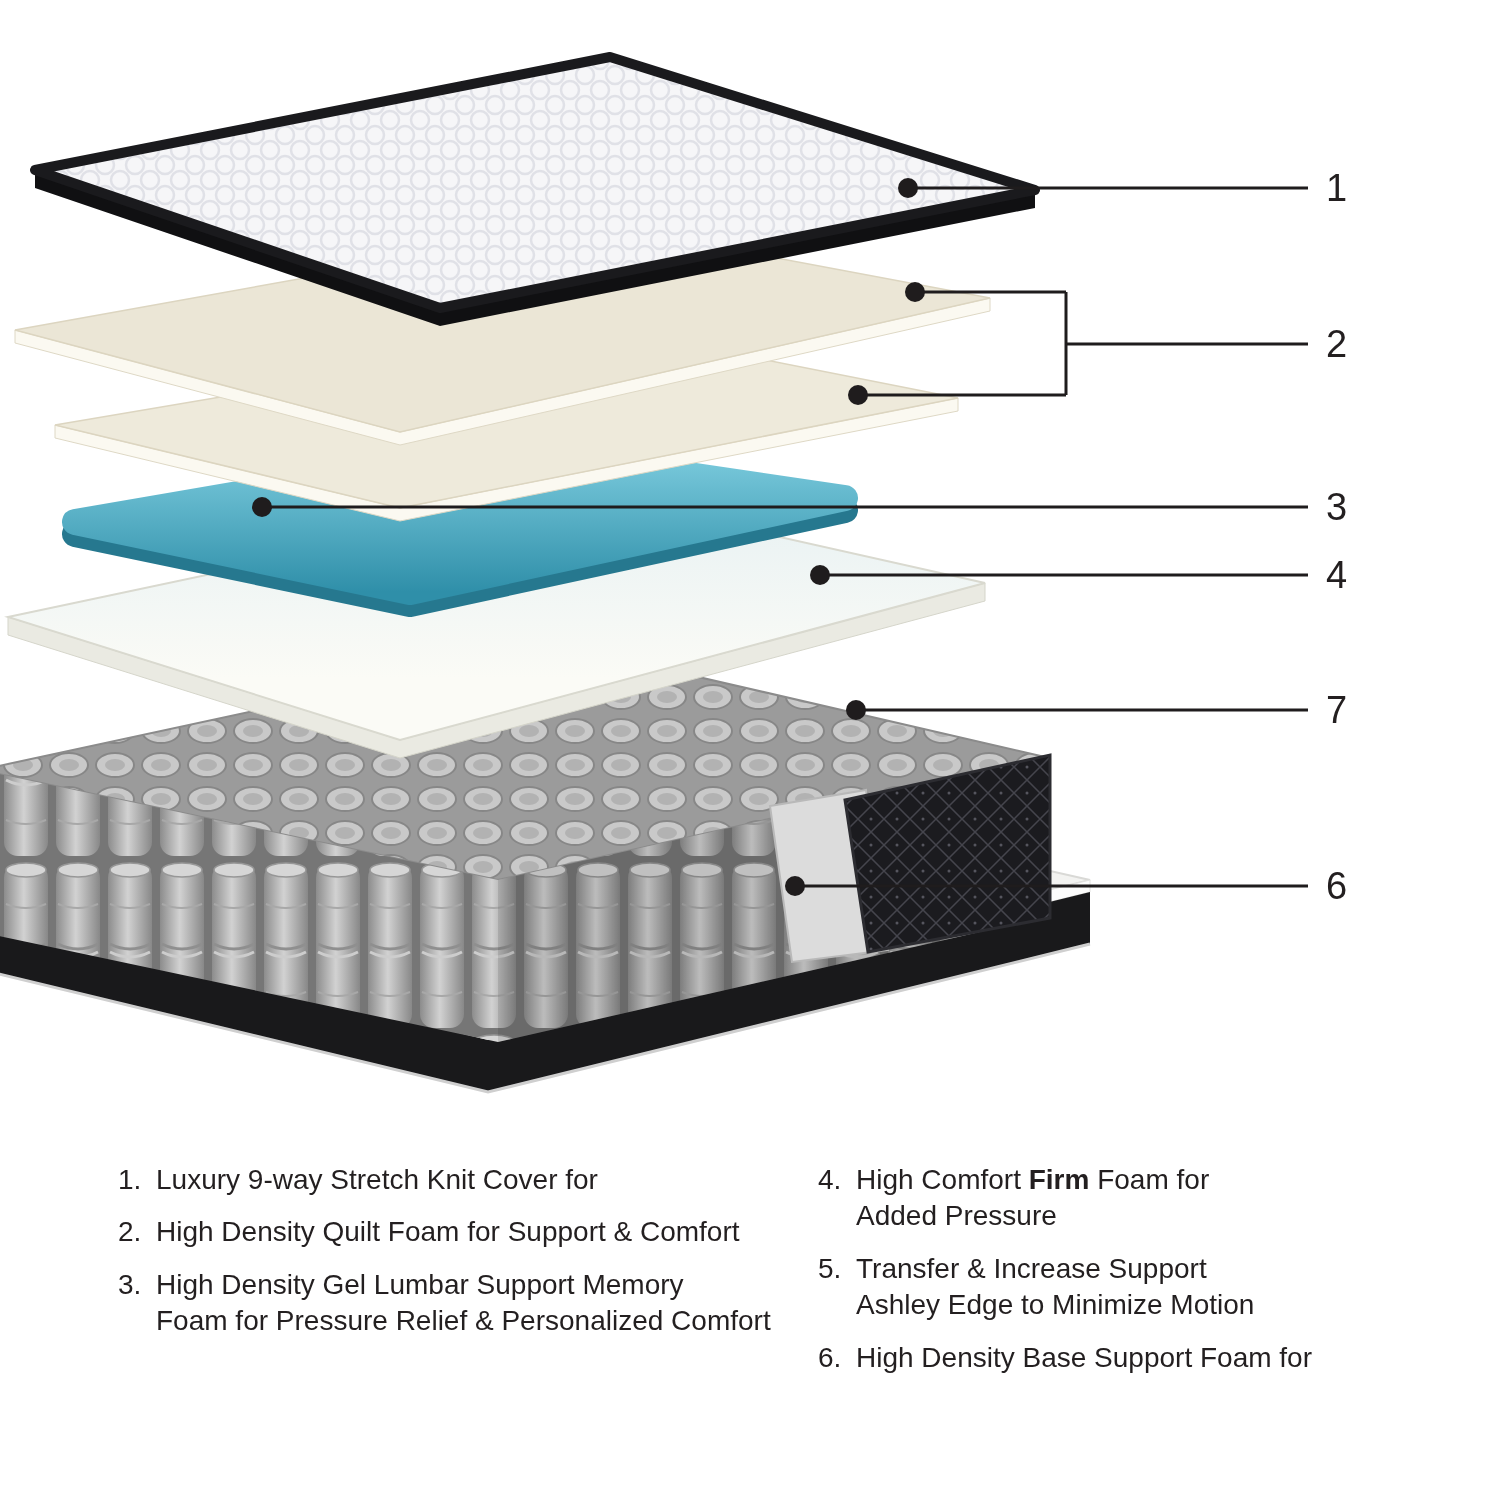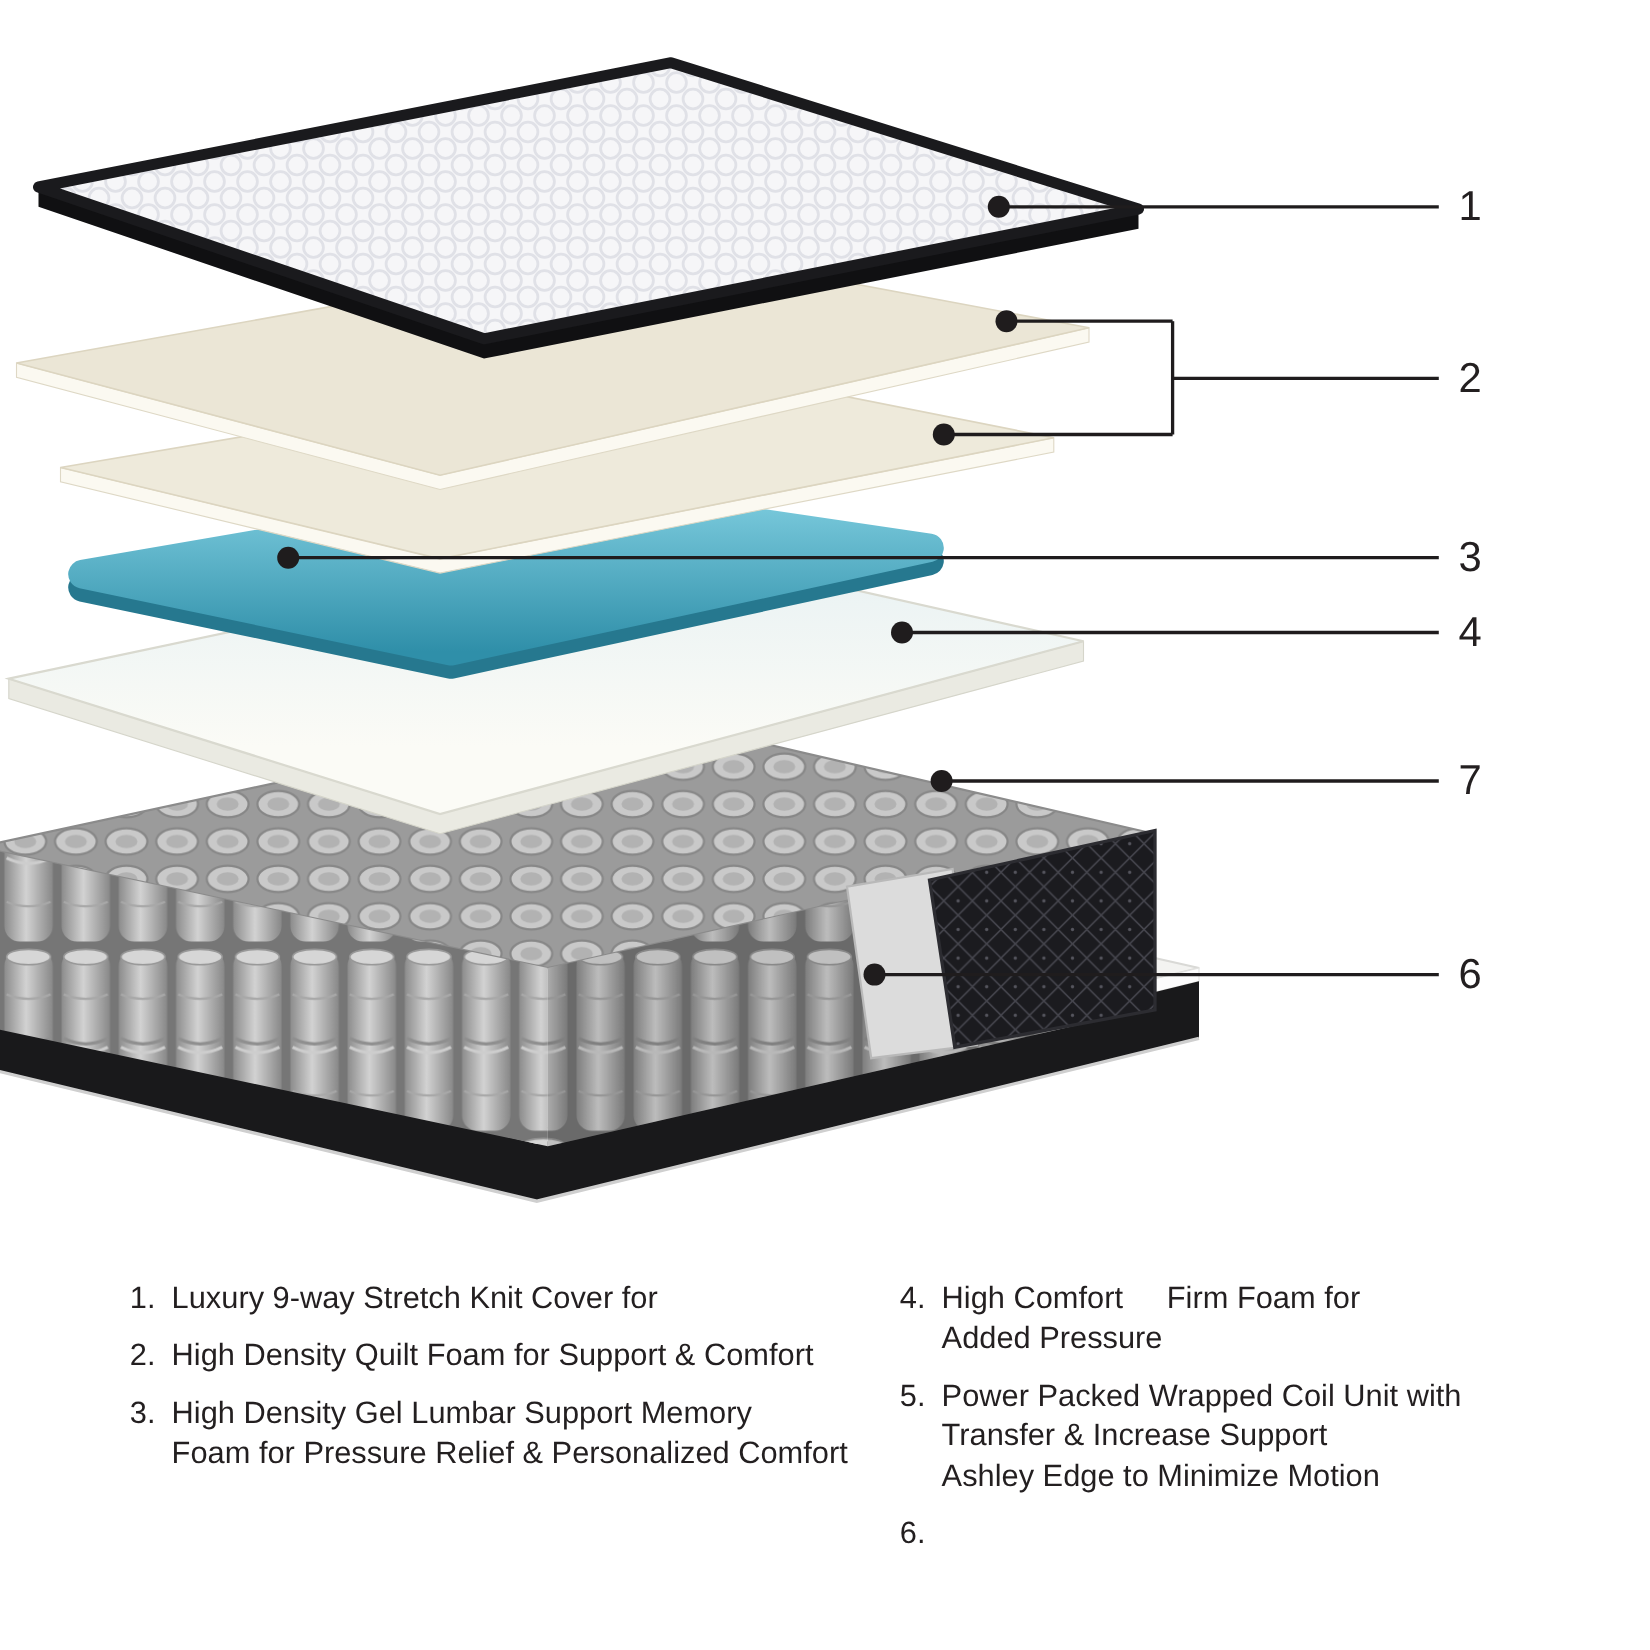--- a/index.html
+++ b/index.html
@@ -16,21 +16,21 @@
     dominant-baseline:central;
   }
   .legend{position:absolute;top:1162px;left:0;width:1500px;}
   .legend-col{position:absolute;top:0;}
   .legend-col.left{left:118px;width:690px;}
   .legend-col.right{left:818px;width:600px;}
   .legend-item{display:flex;margin-bottom:16px;font-size:28px;line-height:1.3;color:#231f20;}
   .legend-item .num{width:38px;flex:none;}
   .legend-item .txt{flex:1;}
   .legend-item .line{display:block;}
-  .legend-item strong{font-weight:normal;margin-left:32px;}
+  .legend-item strong{font-weight:bold;}
 </style>
 </head>
 <body>
 
 <div class="diagram-wrap">
 <svg width="1500" height="1150" viewBox="0 0 1500 1150" xmlns="http://www.w3.org/2000/svg">
   <defs>
     <pattern id="knit" width="30" height="30" patternUnits="userSpaceOnUse">
       <rect width="30" height="30" fill="#f6f6f8"></rect>
       <circle cx="15" cy="15" r="9" fill="none" stroke="#e0e1e7" stroke-width="2.5"></circle>
@@ -186,26 +186,26 @@
       <span class="num">4.</span>
       <span class="txt">
         <span class="line"><span>High Comfort </span><strong>Firm</strong><span> Foam for</span></span>
         <span class="line">Added Pressure</span>
       </span>
     </div>
 
     <div class="legend-item">
       <span class="num">5.</span>
       <span class="txt">
-        <span class="line">Power Packed Wrapped Coil Unit with</span>
         <span class="line">Transfer &amp; Increase Support</span>
         <span class="line">Ashley Edge to Minimize Motion</span>
       </span>
     </div>
 
     <div class="legend-item">
       <span class="num">6.</span>
       <span class="txt">
+        <span class="line">High Density Base Support Foam for</span>
       </span>
     </div>
 
   </div>
 </div>
 
 </body></html>

